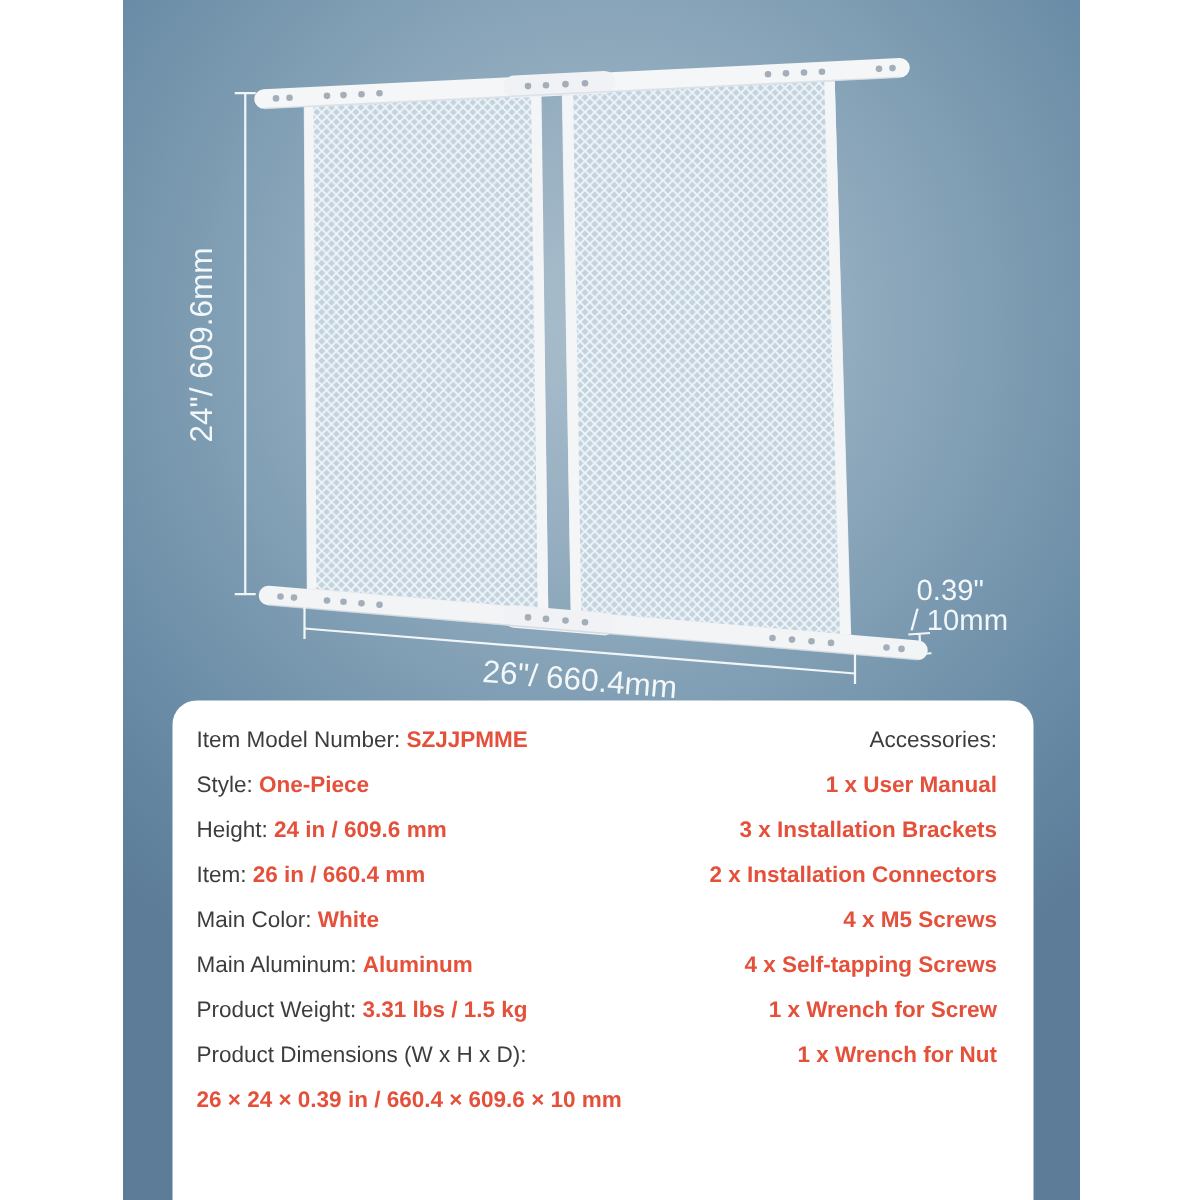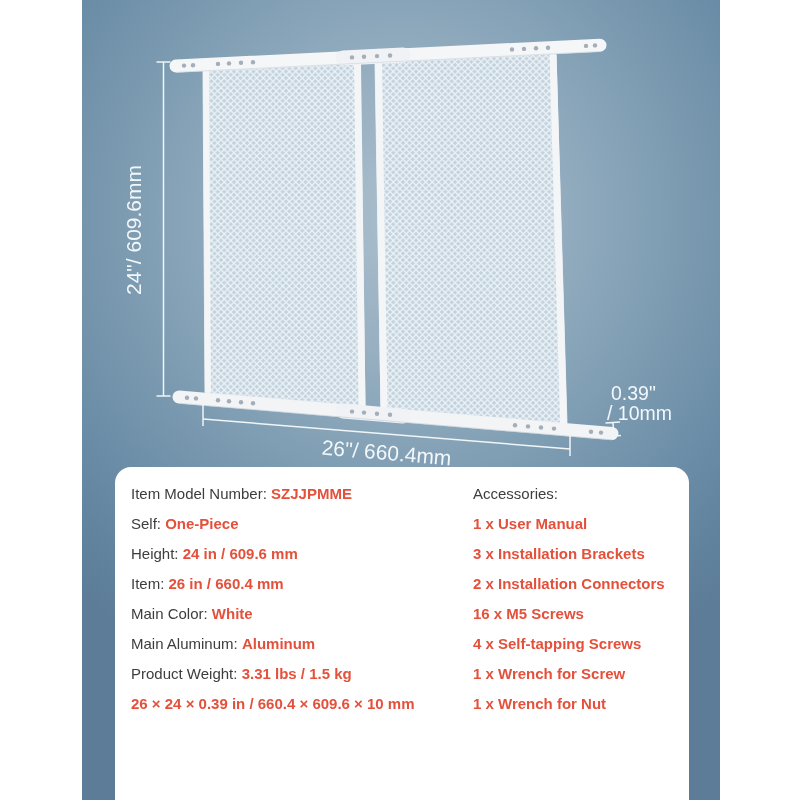--- a/index.html
+++ b/index.html
@@ -14,21 +14,21 @@
         #aabecc 0%, #97afc1 28%, #7d9cb2 55%, #6688a3 82%, #5c7c98 100%);
   }
   .product{position:absolute;left:0;top:0;width:638px;height:480px;display:block;}
   .dim-text{fill:#f2f7fa;font-family:"Liberation Sans",sans-serif;}
   .card{
     position:absolute;left:33px;top:467px;width:574px;height:348px;
     background:#ffffff;border-radius:16px;
   }
   .col{position:absolute;top:12px;}
   .col-left{left:16px;}
-  .col-right{left:358px;}
+  .col-right{left:358px;text-align:right;}
   .row{height:30px;line-height:30px;font-size:15px;white-space:pre;}
   .lbl{color:#3d3d3f;font-weight:400;}
   .val{color:#e5503b;font-weight:700;}
 </style>
 </head>
 <body>
 
 <div class="stage">
 
   <svg class="product" viewBox="82 0 638 480" aria-hidden="true">
@@ -105,32 +105,33 @@
     <g stroke="#f0f5f8" stroke-width="1.5" fill="none">
       <path d="M605.5 423 L620 422 M606.5 436.5 L621 435.5 M613 422.5 L613.7 436"></path>
     </g>
     <text class="dim-text" x="611" y="400" font-size="19.5">0.39"</text>
     <text class="dim-text" x="607" y="420" font-size="19.5">/ 10mm</text>
   </svg>
 
   <div class="card">
     <div class="col col-left">
       <div class="row"><span class="lbl">Item Model Number: </span><span class="val">SZJJPMME</span></div>
-      <div class="row"><span class="lbl">Self: </span><span class="val">One-Piece</span></div>
+      <div class="row"><span class="lbl">Style: </span><span class="val">One-Piece</span></div>
       <div class="row"><span class="lbl">Height: </span><span class="val">24 in / 609.6 mm</span></div>
       <div class="row"><span class="lbl">Item: </span><span class="val">26 in / 660.4 mm</span></div>
       <div class="row"><span class="lbl">Main Color: </span><span class="val">White</span></div>
       <div class="row"><span class="lbl">Main Aluminum: </span><span class="val">Aluminum</span></div>
       <div class="row"><span class="lbl">Product Weight: </span><span class="val">3.31 lbs / 1.5 kg</span></div>
+      <div class="row"><span class="lbl">Product Dimensions (W x H x D):</span><span class="val"></span></div>
       <div class="row"><span class="lbl"></span><span class="val">26 × 24 × 0.39 in / 660.4 × 609.6 × 10 mm</span></div>
     </div>
     <div class="col col-right">
       <div class="row"><span class="lbl">Accessories:</span></div>
       <div class="row"><span class="val">1 x User Manual</span></div>
       <div class="row"><span class="val">3 x Installation Brackets</span></div>
       <div class="row"><span class="val">2 x Installation Connectors</span></div>
-      <div class="row"><span class="val">16 x M5 Screws</span></div>
+      <div class="row"><span class="val">4 x M5 Screws</span></div>
       <div class="row"><span class="val">4 x Self-tapping Screws</span></div>
       <div class="row"><span class="val">1 x Wrench for Screw</span></div>
       <div class="row"><span class="val">1 x Wrench for Nut</span></div>
     </div>
   </div>
 </div>
 
 </body></html>

